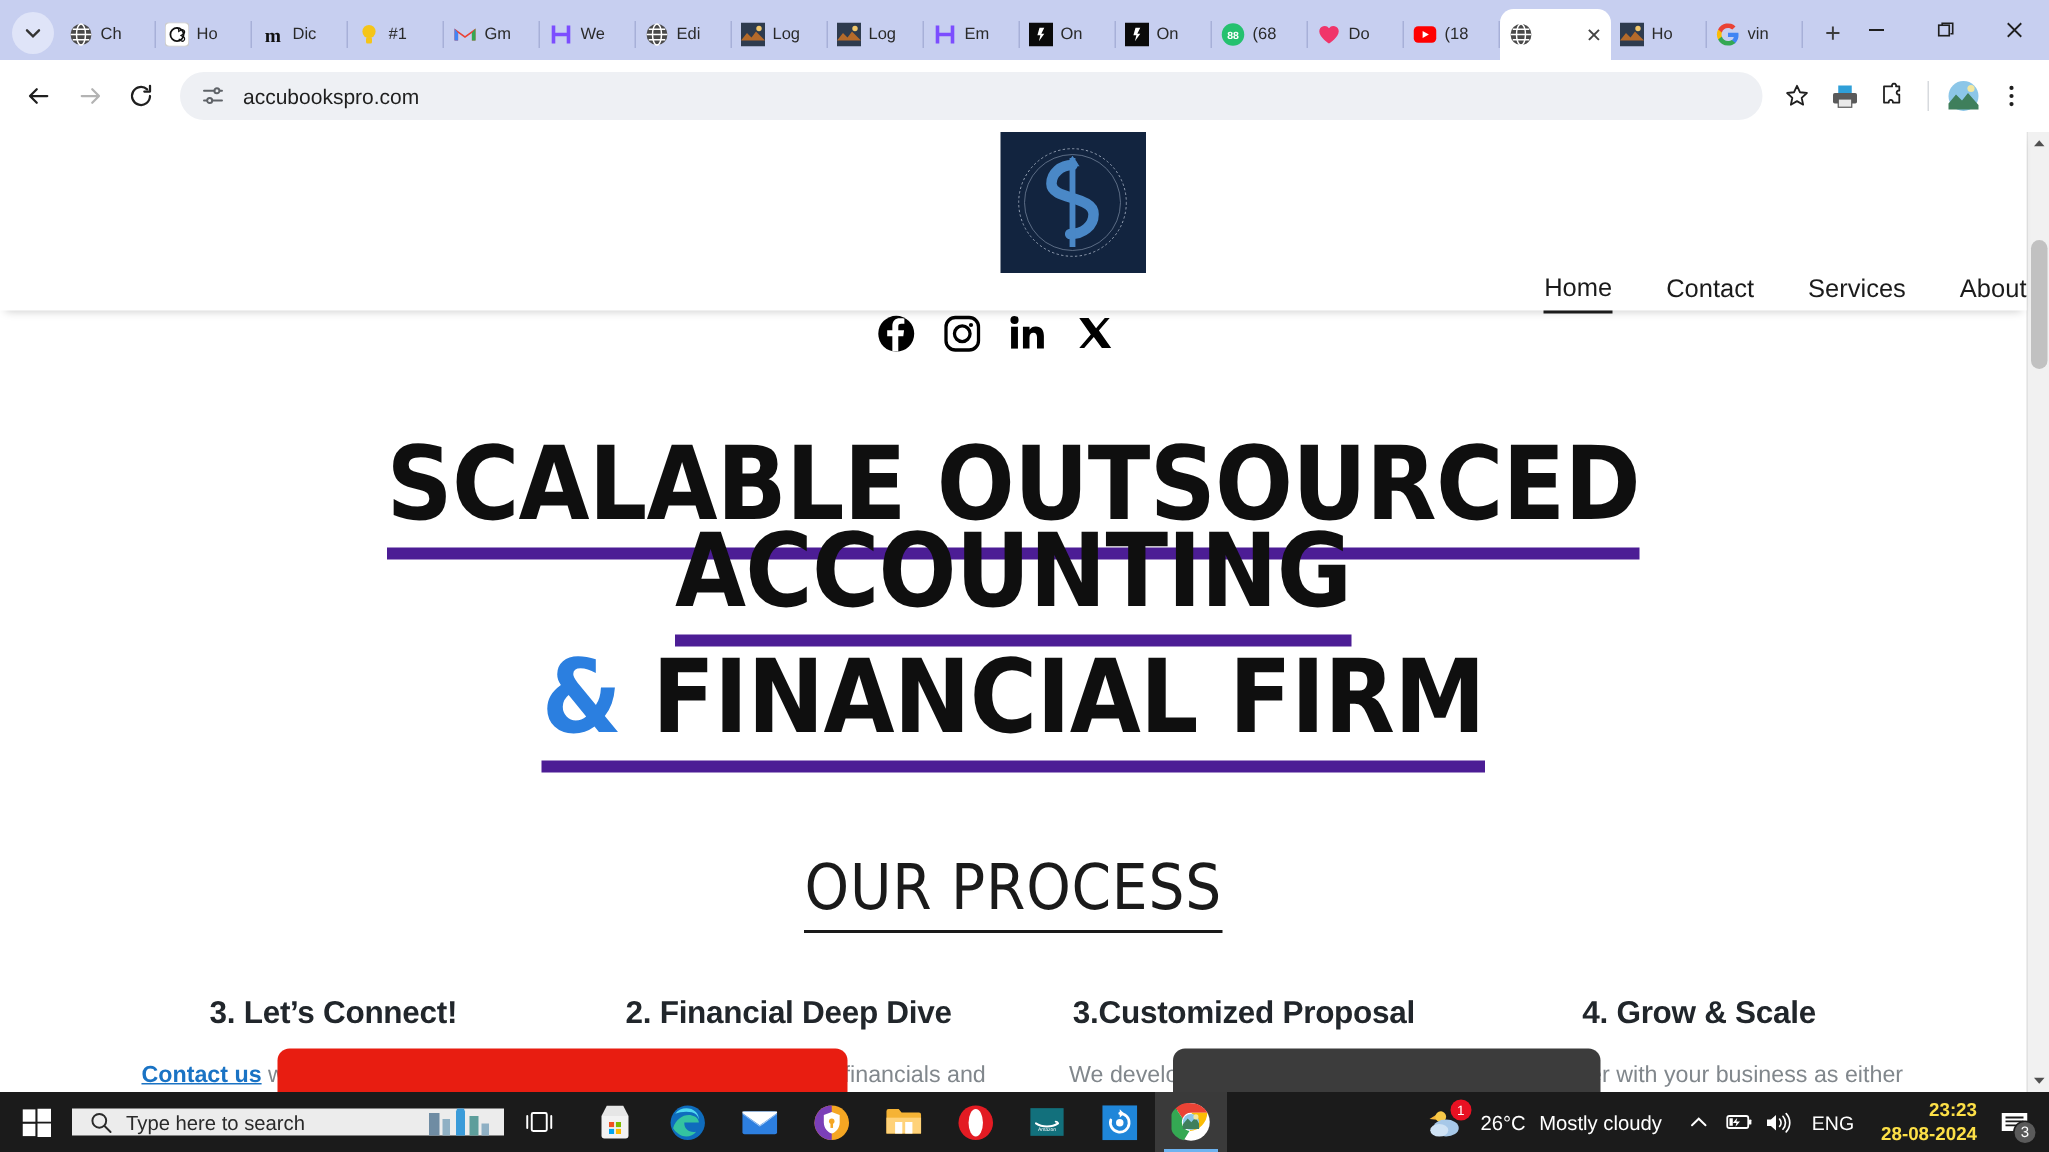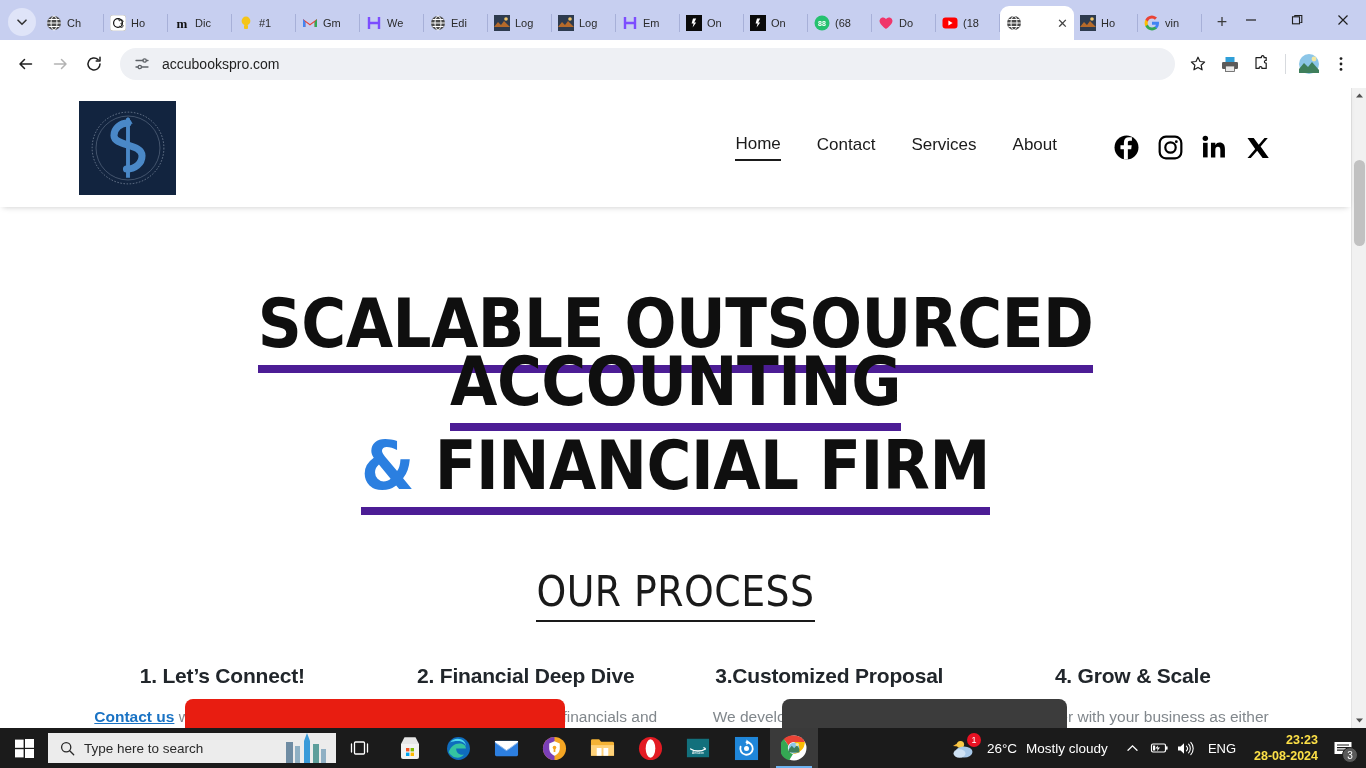--- a/index.html
+++ b/index.html
@@ -66,21 +66,21 @@
 
   
   .viewport { position: relative; width: 1366px; height: 640px; background: #fff; overflow: hidden; }
   .page-scroll-area { position: absolute; left: 0; top: 0; width: 1351px; height: 640px; background: #fff; }
 
   
   .site-header {
     position: absolute; left: 0; top: 0; width: 1351px; height: 119px;
     background: #fff; z-index: 5;
     box-shadow: 0 3px 6px -3px rgba(0,0,0,0.22);
-    display: flex; align-items: center;
+    display: flex; align-items: center; flex-direction: column;
   }
   .logo-box {
     width: 97px; height: 94px; margin-left: 79px; flex: none;
     background: #12243f; position: relative; overflow: hidden;
   }
   .logo-ring {
     position: absolute; left: 50%; top: 50%; transform: translate(-50%,-50%);
     width: 78px; height: 78px; border-radius: 50%;
   }
   .site-nav { margin-left: auto; display: flex; align-items: center; gap: 36px; margin-right: 0; }
@@ -127,21 +127,21 @@
   
   .scrollbar { position: absolute; right: 0; top: 0; width: 15px; height: 640px; background: #f1f1f1; border-left: 1px solid #e2e2e2; }
   .sb-arrow { width: 15px; height: 15px; display: flex; align-items: center; justify-content: center; }
   .sb-thumb { position: absolute; left: 2px; top: 72px; width: 11px; height: 86px; background: #c1c1c1; border-radius: 6px; }
   .sb-arrow.bottom { position: absolute; bottom: 0; left: 0; }
 
   
   .taskbar { width: 1366px; height: 40px; background: #1b1b1b; display: flex; align-items: center; position: relative; }
   .start-btn { width: 48px; height: 40px; display: flex; align-items: center; justify-content: center; }
   .tb-search {
-    width: 288px; height: 30px; background: #ececec; display: flex; align-items: center;
+    width: 288px; height: 18px; background: #ececec; display: flex; align-items: center;
     gap: 9px; padding: 0 6px 0 12px; margin-left: 0; position: relative; overflow: hidden;
   }
   .tb-search .ph { font-size: 13.5px; color: #2a2a2a; }
   .tb-search .city { margin-left: auto; width: 48px; height: 30px; }
   .tb-taskview { width: 46px; height: 40px; display: flex; align-items: center; justify-content: center; }
   .tb-apps { display: flex; align-items: center; height: 40px; margin-left: 4px; }
   .tb-app { width: 48px; height: 40px; display: flex; align-items: center; justify-content: center; position: relative; }
   .tb-app.active { background: #3a3a3a; }
   .tb-app.active:after { content:""; position:absolute; left:6px; right:6px; bottom:0; height:2px; background:#6eb3f0; }
   .tray { margin-left: auto; display: flex; align-items: center; height: 40px; padding-right: 6px; gap: 0; }
@@ -467,21 +467,21 @@
           <span class="ul">SCALABLE OUTSOURCED ACCOUNTING</span>
           <span class="hero-line2"><span class="ul"><span class="amp">&amp;</span> <span>FINANCIAL FIRM</span></span></span>
         </h1>
 
         <div class="process-title">
           <span>OUR PROCESS</span>
         </div>
 
         <div class="process-grid">
           <div>
-            <div class="proc-h">1. Let’s Connect!</div>
+            <div class="proc-h">3. Let’s Connect!</div>
             <div class="proc-p"><a>Contact us</a><span> with a brief description of what services you’re interested in and how we can help you.</span></div>
           </div>
           <div>
             <div class="proc-h">2. Financial Deep Dive</div>
             <div class="proc-p"><span>We'll take a look at your financials and see where we can add value. We typically find </span></div>
           </div>
           <div>
             <div class="proc-h">3.Customized Proposal</div>
             <div class="proc-p">We develop a customized plan for getting your accounting on the right track so you can achieve your goals.</div>
           </div>

